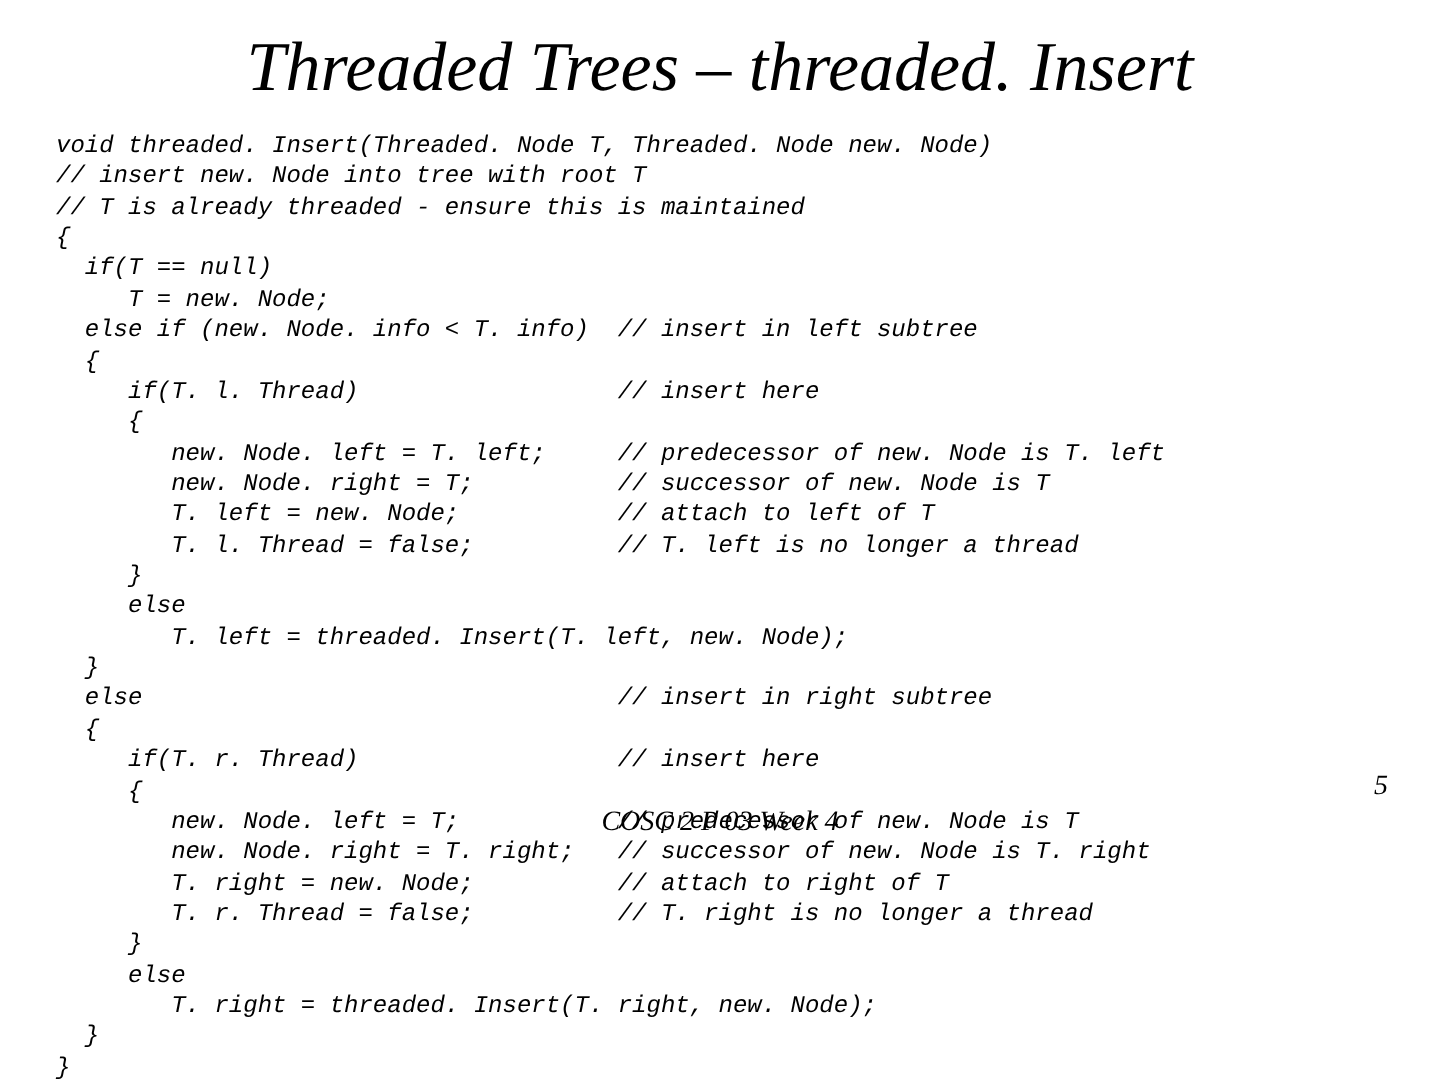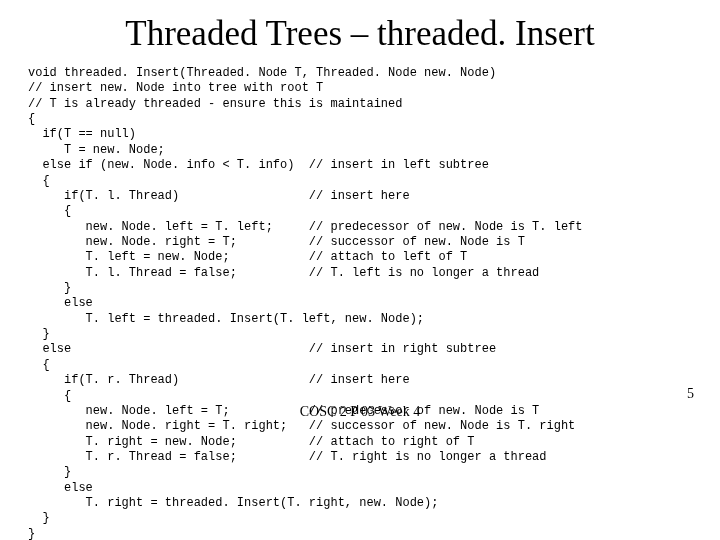--- a/index.html
+++ b/index.html
@@ -9,20 +9,21 @@
       background: #ffffff;
       font-family: "Times New Roman", Times, serif;
       color: #000000;
       overflow: hidden;
     }
     .slide {
       width: 720px;
       height: 404px;
       position: relative;
       padding: 12px 28px 0 28px;
+      font-style: italic;
     }
     .title {
       font-size: 35px;
       font-weight: normal;
       text-align: center;
       margin-top: 2px;
       margin-bottom: 12px;
       letter-spacing: 0px;
     }
     .code {

